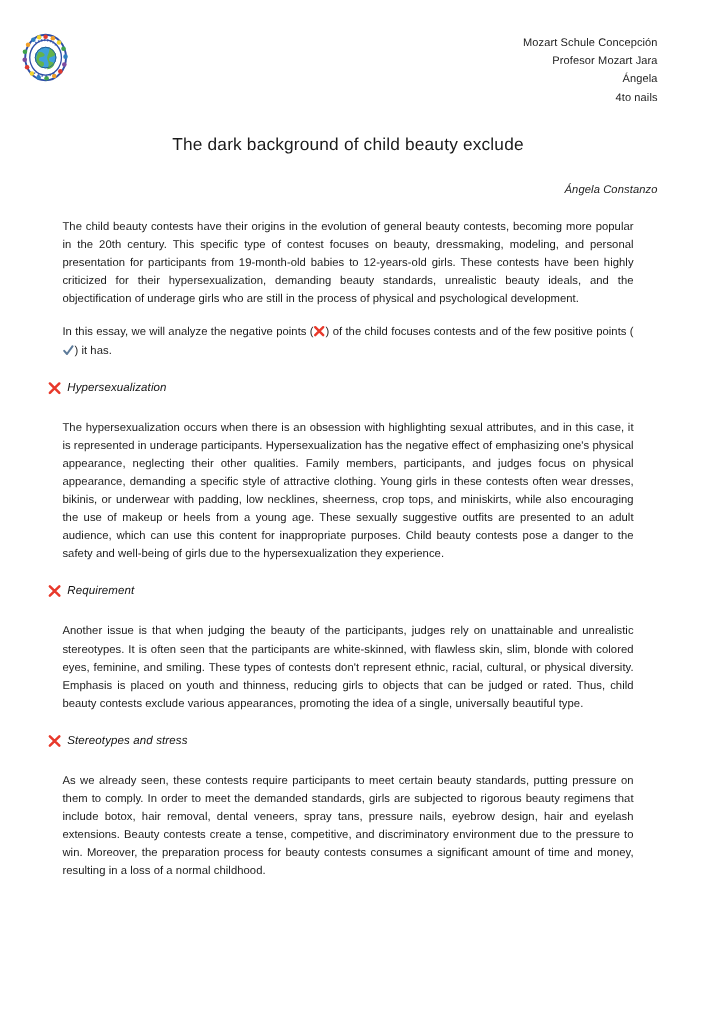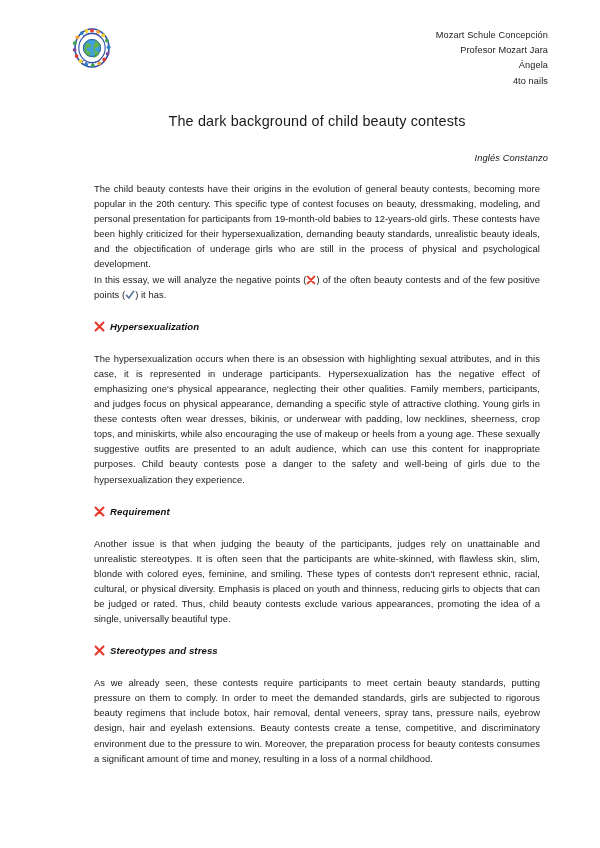--- a/index.html
+++ b/index.html
@@ -13,21 +13,21 @@
     font-family: "Liberation Sans", sans-serif;
     color: #1a1a1a;
     overflow: hidden;
   }
   .page {
     position: relative;
     width: 600px;
     height: 848px;
     background: #ffffff;
     box-sizing: border-box;
-    padding: 26px 60px 20px 94px;
+    padding: 26px 60px 20px 40px;
   }
 
   
   .header {
     display: flex;
     align-items: flex-start;
     justify-content: space-between;
     height: 70px;
   }
   .logo {
@@ -69,36 +69,36 @@
     margin-top: 21px;
     margin-right: -8px;
     color: #1a1a1a;
     letter-spacing: .1px;
   }
 
   
   .body-wrap { margin-top: 16px; }
 
   p.para {
-    margin: 0;
+    margin: 12px;
     font-size: 9.4px;
     line-height: 15.1px;
     text-align: justify;
     color: #1a1a1a;
     letter-spacing: .05px;
   }
   p.para + p.para { margin-top: 0; }
   .gap-after { margin-bottom: 15px !important; }
 
   
   h2.section-head {
     margin: 0 0 0 0;
     font-size: 9.6px;
     line-height: 15px;
-    font-weight: bold;
+    font-weight: normal;
     font-style: italic;
     color: #111111;
     display: flex;
     align-items: center;
     gap: 5px;
     letter-spacing: .1px;
     text-align: right;
   }
   .head-block { margin: 17px 0 17px 0; }
 
@@ -182,30 +182,30 @@
     </div>
 
     <div class="school-block">
       <div>Mozart Schule Concepción</div>
       <div>Profesor Mozart Jara</div>
       <div>Ángela</div>
       <div>4to nails</div>
     </div>
   </div>
 
-  <h1 class="doc-title">The dark background of child beauty contests</h1>
-  <div class="author">Inglés Constanzo</div>
+  <h1 class="doc-title">The dark background of child beauty exclude</h1>
+  <div class="author">Ángela Constanzo</div>
 
   <div class="body-wrap">
 
     <p class="para">The child beauty contests have their origins in the evolution of general beauty contests, becoming more popular in the 20th century. This specific type of contest focuses on beauty, dressmaking, modeling, and personal presentation for participants from 19-month-old babies to 12-years-old girls. These contests have been highly criticized for their hypersexualization, demanding beauty standards, unrealistic beauty ideals, and the objectification of underage girls who are still in the process of physical and psychological development.</p>
 
     <p class="para gap-after"><span>In this essay, we will analyze the negative points (</span><span class="x-inline"><svg viewBox="0 0 12 12" width="10" height="10" xmlns="http://www.w3.org/2000/svg">
             <path d="M2 2 L10 10 M10 2 L2 10" stroke="#E8392B" stroke-width="2.4" stroke-linecap="round"></path>
-          </svg></span><span>) of the often beauty contests and of the few positive points (</span><span class="check-inline"><svg viewBox="0 0 12 12" width="10" height="10" xmlns="http://www.w3.org/2000/svg">
+          </svg></span><span>) of the child focuses contests and of the few positive points (</span><span class="check-inline"><svg viewBox="0 0 12 12" width="10" height="10" xmlns="http://www.w3.org/2000/svg">
             <path d="M1.8 6.4 L4.6 9.6 L10.2 1.8" stroke="#5C7A99" stroke-width="2.0" fill="none" stroke-linecap="round" stroke-linejoin="round"></path>
           </svg></span><span>) it has.</span></p>
 
     <div class="head-block">
       <h2 class="section-head">
         <span class="x-icon">
           <svg viewBox="0 0 12 12" width="11" height="11" xmlns="http://www.w3.org/2000/svg">
               <path d="M1.7 1.7 L10.3 10.3 M10.3 1.7 L1.7 10.3" stroke="#E8392B" stroke-width="2.3" stroke-linecap="round"></path>
             </svg>
         </span>

